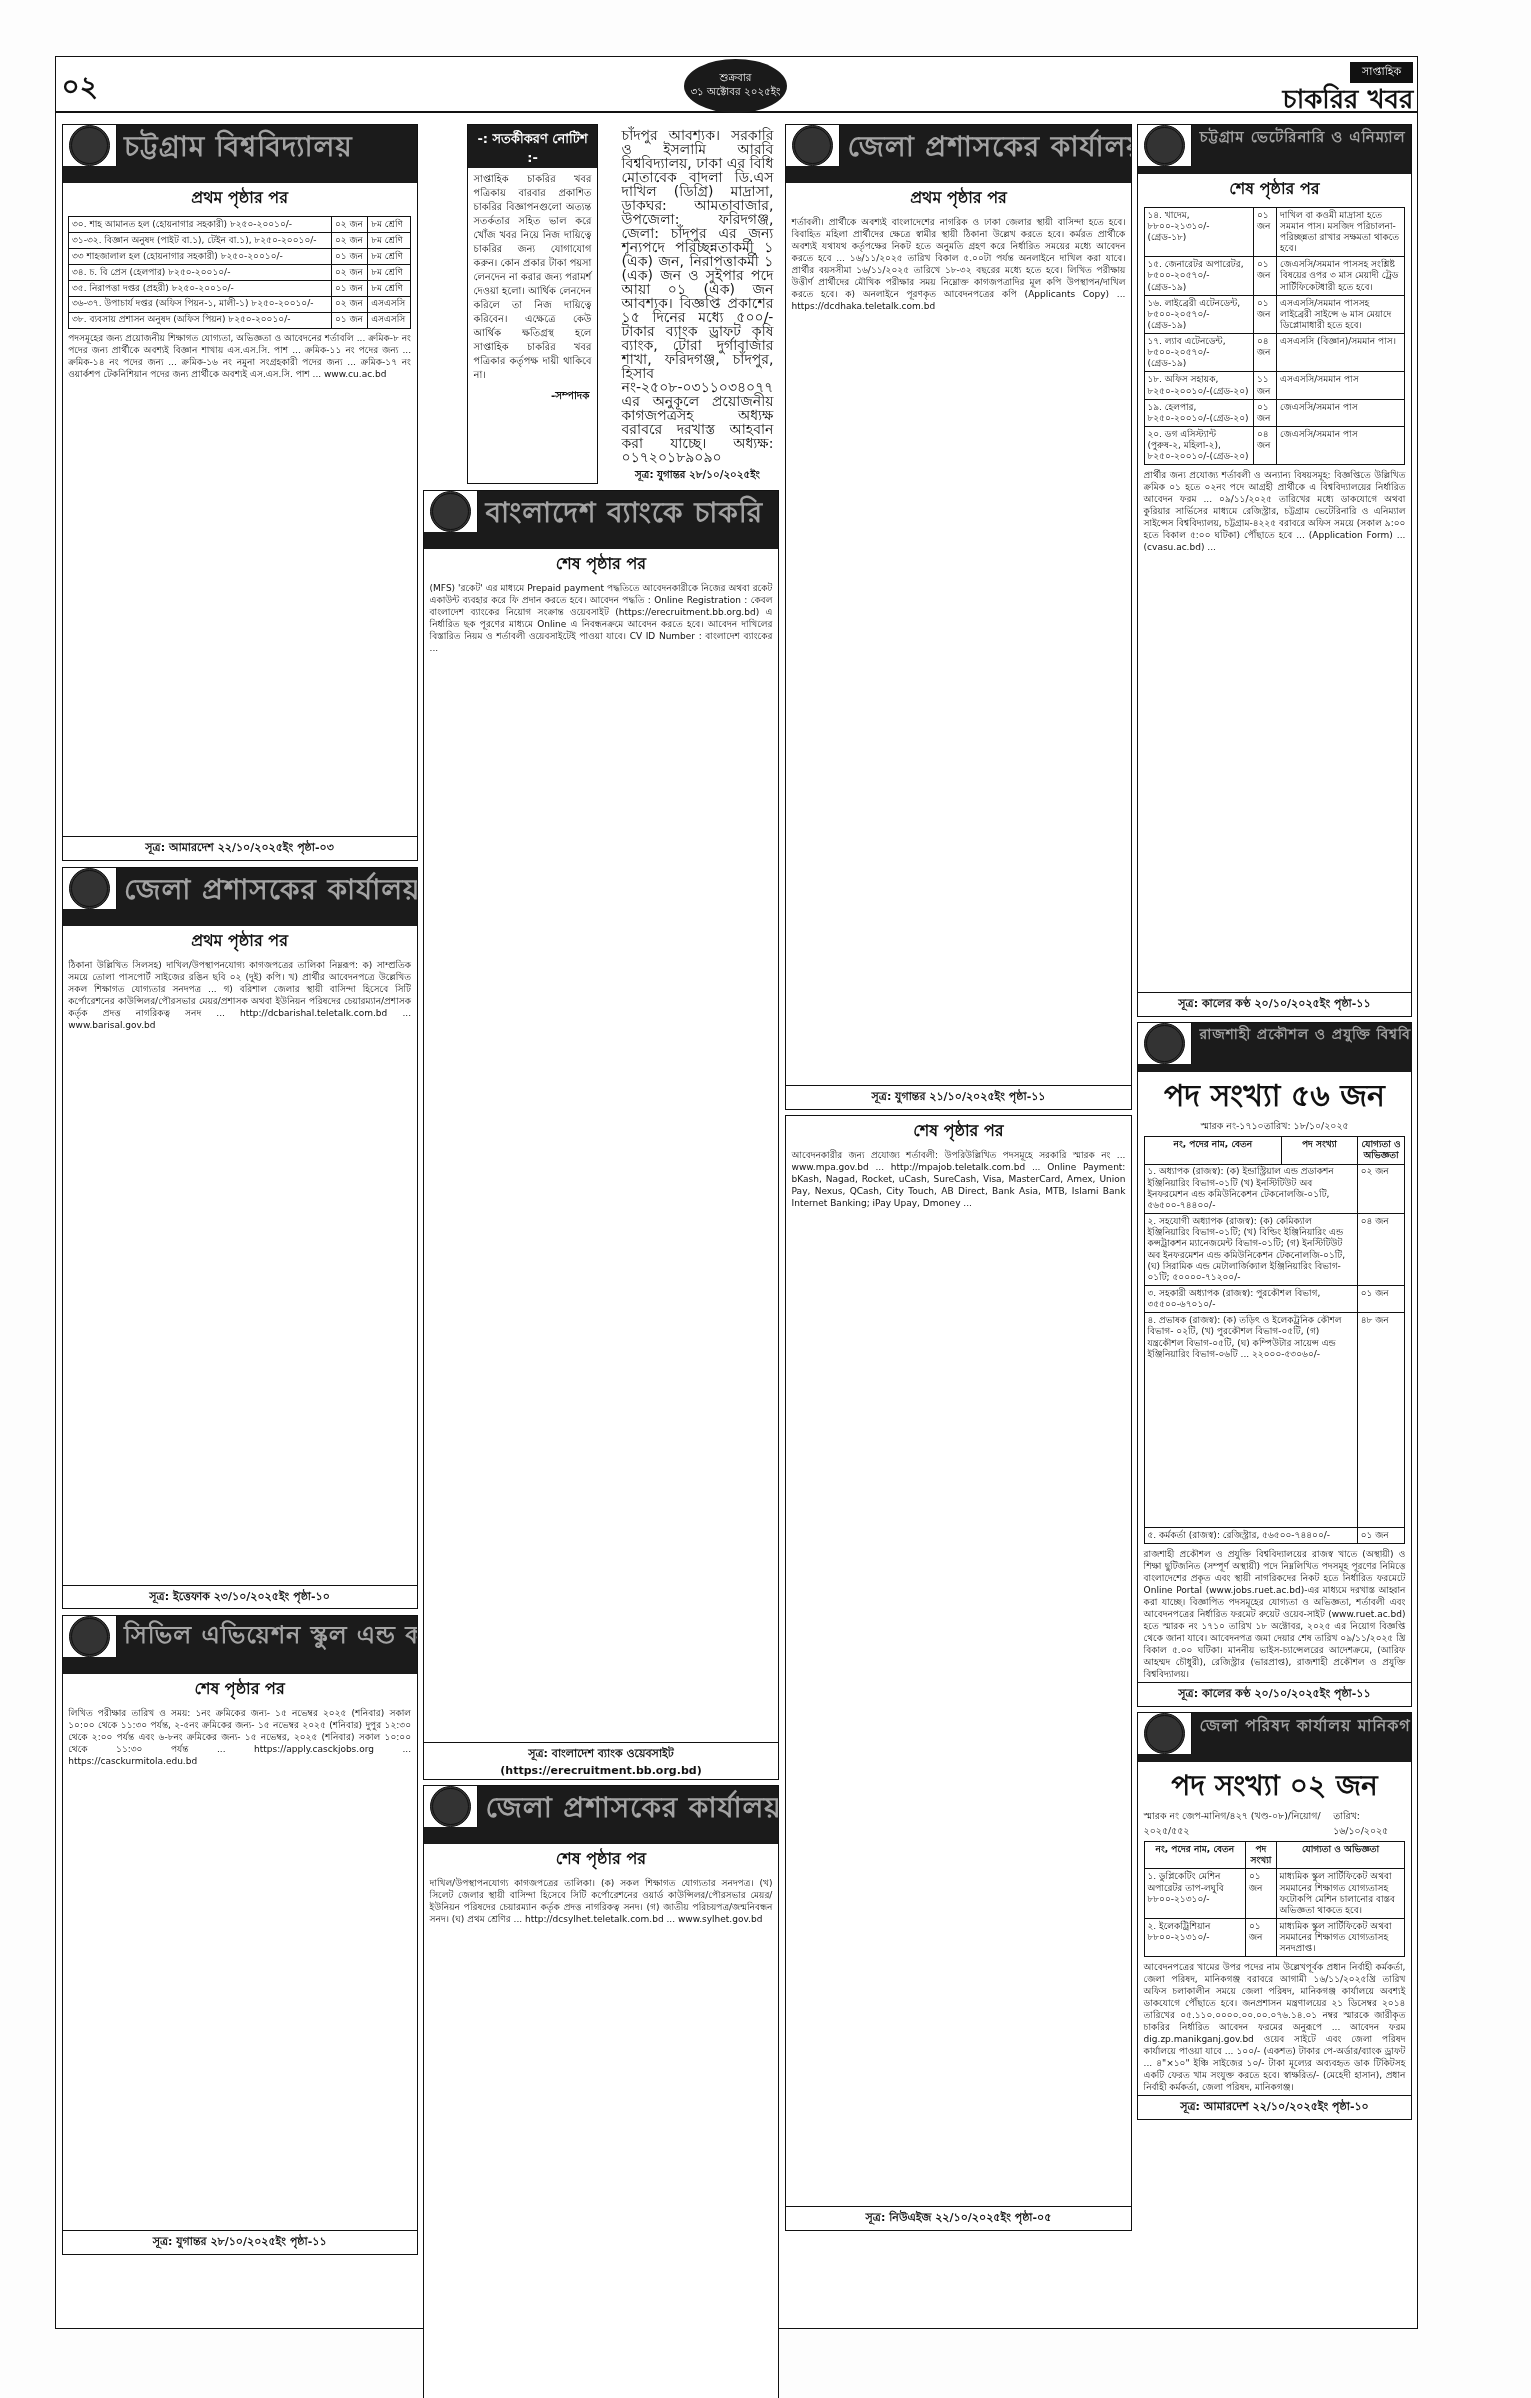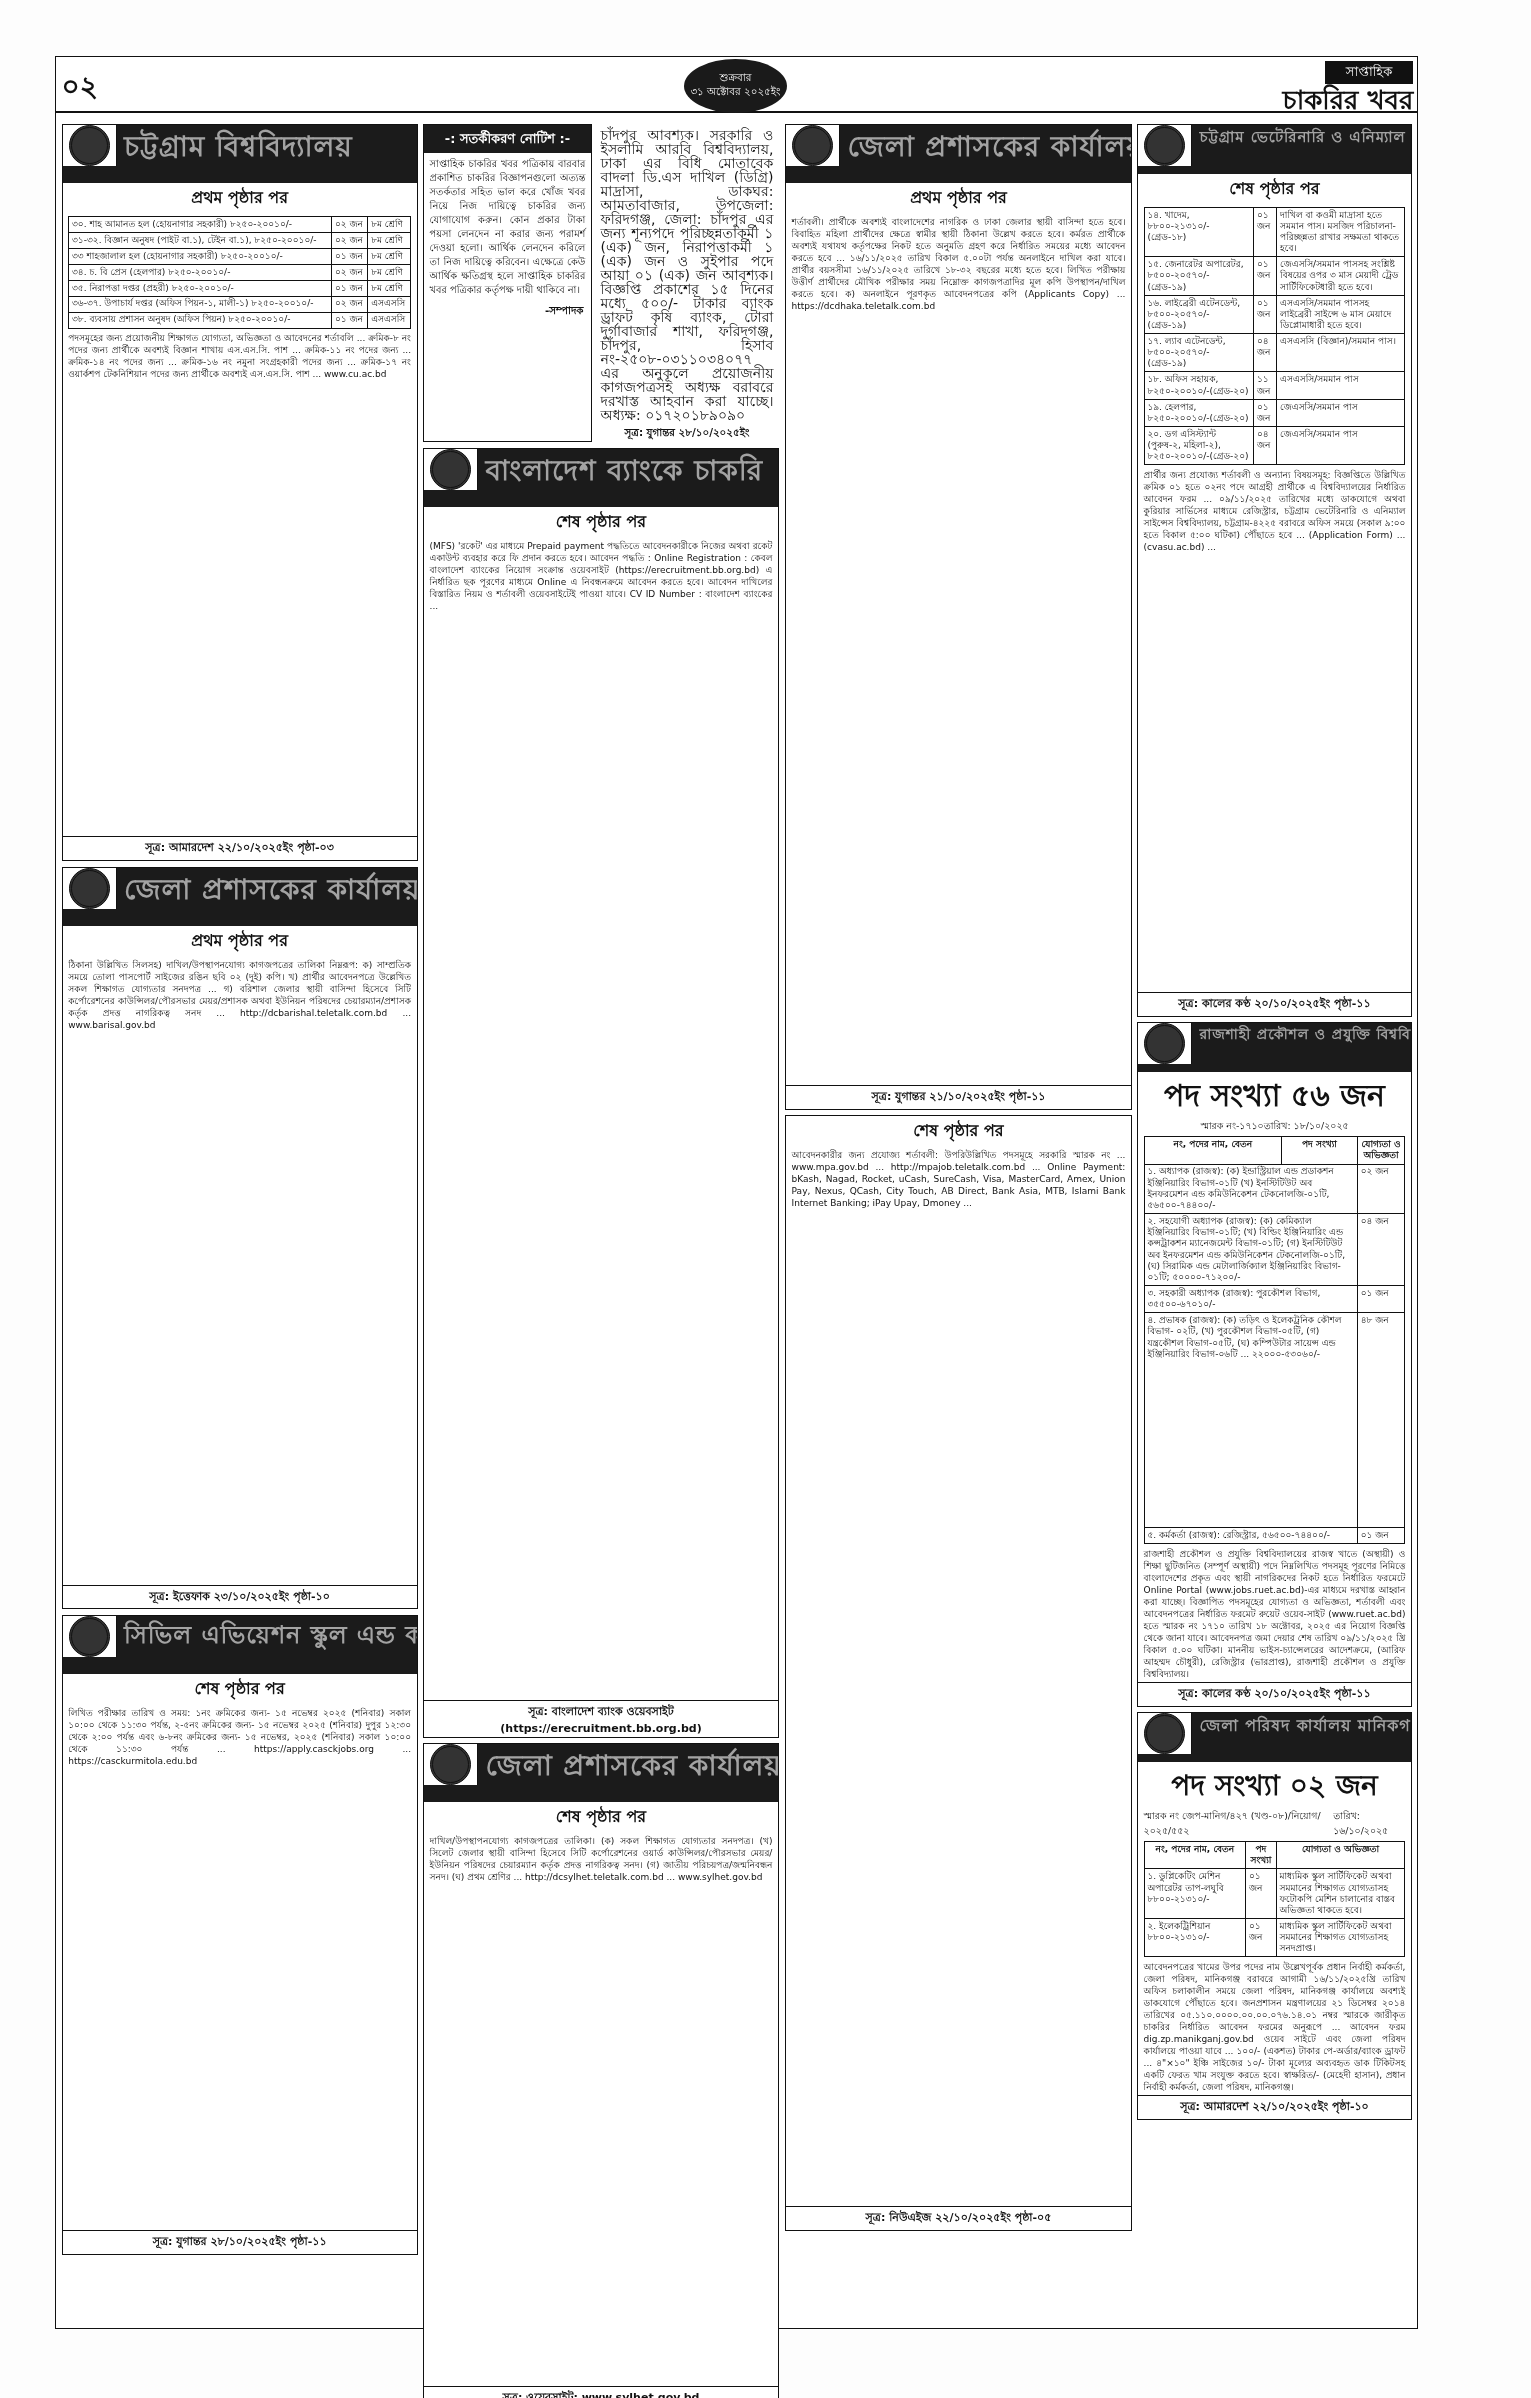--- a/index.html
+++ b/index.html
@@ -2,21 +2,21 @@
 <html style="font-size:15px"><head>
 <meta charset="utf-8">
 <style>
   * { box-sizing: border-box; margin: 0; padding: 0; }
   body { width: 1532px; height: 2399px; background: #fdfdfd; font-family: "DejaVu Sans", sans-serif; color: #111; position: relative; overflow: hidden; }
   .page { position: absolute; left: 55px; top: 56px; width: 1363px; height: 2273px; border: 1.9px solid #111; background: #fff; }
   .masthead { position: absolute; left: 0; top: 0; width: 100%; height: 56px; border-bottom: 2.8px double #111; }
   .page-num { position: absolute; left: 5.6px; top: 7.5px; font-size: 28px; font-weight: bold; }
   .date-badge { position: absolute; left: 628px; top: 1.9px; width: 103px; height: 54px; border-radius: 50%; background: #1a1a1a; color: #fff; text-align: center; font-size: 10.3px; padding-top: 11.2px; line-height: 14px; }
   .logo-brand { position: absolute; right: 3.7px; top: 3.7px; width: 150px; height: 58px; text-align: right; }
-  .logo-brand .tag { font-size: 13px; border: 0.9px solid #111; display: inline-block; padding: 0 20px; background:#111; color:#fff; }
+  .logo-brand .tag { font-size: 11px; border: 0.9px solid #111; display: inline-block; padding: 0 11px; background:#111; color:#fff; }
   .logo-brand .name { font-size: 26px; font-weight: bold; line-height: 32px; }
   .col { position: absolute; top: 67px; }
   .ad { border: 1.9px solid #111; margin-bottom: 5.6px; background: #fff; }
   .ad-header { display: flex; align-items: flex-start; background: #1b1b1b; color: #a3a3a3; height: 58px; }
   .ad-header .emblem { width: 54px; background: #fff; border-right: 1.9px solid #111; display: flex; align-items: center; justify-content: center; }
   .ad-header .emblem span { width: 41px; height: 41px; border-radius: 50%; border: 3.7px double #111; background: #333; display: block; }
   .ad-header .title { flex: 1; font-size: 28px; font-weight: bold; display: flex; align-items: center; padding-left: 7.5px; letter-spacing: 0.9px; white-space: nowrap; overflow: hidden; }
   .subhead { text-align: center; font-weight: bold; font-size: 16px; padding: 1.9px 0; }
   .big-count { text-align: center; font-weight: bold; font-size: 39px; line-height: 47px; }
   .meta-line { display: flex; justify-content: center; font-size: 9.4px; padding: 0 5.6px; }
@@ -120,21 +120,21 @@
           </div>
         <div class="title" style="font-size:24px;">সিভিল এভিয়েশন স্কুল এন্ড কলেজ</div>
       </div>
       <div class="subhead">শেষ পৃষ্ঠার পর</div>
       <div class="body-text" style="height:525px;">লিখিত পরীক্ষার তারিখ ও সময়: ১নং ক্রমিকের জন্য- ১৫ নভেম্বর ২০২৫ (শনিবার) সকাল ১০:০০ থেকে ১১:৩০ পর্যন্ত, ২-৫নং ক্রমিকের জন্য- ১৫ নভেম্বর ২০২৫ (শনিবার) দুপুর ১২:৩০ থেকে ২:০০ পর্যন্ত এবং ৬-৮নং ক্রমিকের জন্য- ১৫ নভেম্বর, ২০২৫ (শনিবার) সকাল ১০:০০ থেকে ১১:৩০ পর্যন্ত ... https://apply.casckjobs.org ... https://casckurmitola.edu.bd</div>
       <div class="source">সূত্র: যুগান্তর ২৮/১০/২০২৫ইং পৃষ্ঠা-১১</div>
     </div>
   </div>
 
   <div class="col" style="left:367px; width:356px;">
-    <div style="display:flex; gap:3px; margin-bottom:5.6px;">
+    <div style="display:flex; gap:18px; margin-bottom:5.6px;margin-left:44px;">
       <div class="notice" style="width:169px;">
         <div class="nh">-: সতর্কীকরণ নোটিশ :-</div>
         <p>সাপ্তাহিক চাকরির খবর পত্রিকায় বারবার প্রকাশিত চাকরির বিজ্ঞাপনগুলো অত্যন্ত সতর্কতার সহিত ভাল করে খোঁজ খবর নিয়ে নিজ দায়িত্বে চাকরির জন্য যোগাযোগ করুন। কোন প্রকার টাকা পয়সা লেনদেন না করার জন্য পরামর্শ দেওয়া হলো। আর্থিক লেনদেন করিলে তা নিজ দায়িত্বে করিবেন। এক্ষেত্রে কেউ আর্থিক ক্ষতিগ্রস্থ হলে সাপ্তাহিক চাকরির খবর পত্রিকার কর্তৃপক্ষ দায়ী থাকিবে না।</p>
         <div class="sig">-সম্পাদক</div>
       </div>
       <div class="plain-block" style="flex:1;">
         <p>চাঁদপুর আবশ্যক। সরকারি ও ইসলামি আরবি বিশ্ববিদ্যালয়, ঢাকা এর বিধি মোতাবেক বাদলা ডি.এস দাখিল (ডিগ্রি) মাদ্রাসা, ডাকঘর: আমতাবাজার, উপজেলা: ফরিদগঞ্জ, জেলা: চাঁদপুর এর জন্য শূন্যপদে পরিচ্ছন্নতাকর্মী ১ (এক) জন, নিরাপত্তাকর্মী ১ (এক) জন ও সুইপার পদে আয়া ০১ (এক) জন আবশ্যক। বিজ্ঞপ্তি প্রকাশের ১৫ দিনের মধ্যে ৫০০/- টাকার ব্যাংক ড্রাফট কৃষি ব্যাংক, টোরা দুর্গাবাজার শাখা, ফরিদগঞ্জ, চাঁদপুর, হিসাব নং-২৫০৮-০৩১১০৩৪০৭৭ এর অনুকূলে প্রয়োজনীয় কাগজপত্রসহ অধ্যক্ষ বরাবরে দরখাস্ত আহবান করা যাচ্ছে। অধ্যক্ষ: ০১৭২০১৮৯০৯০</p>
         <div class="right-text">সূত্র: যুগান্তর ২৮/১০/২০২৫ইং</div>
       </div>
     </div>

